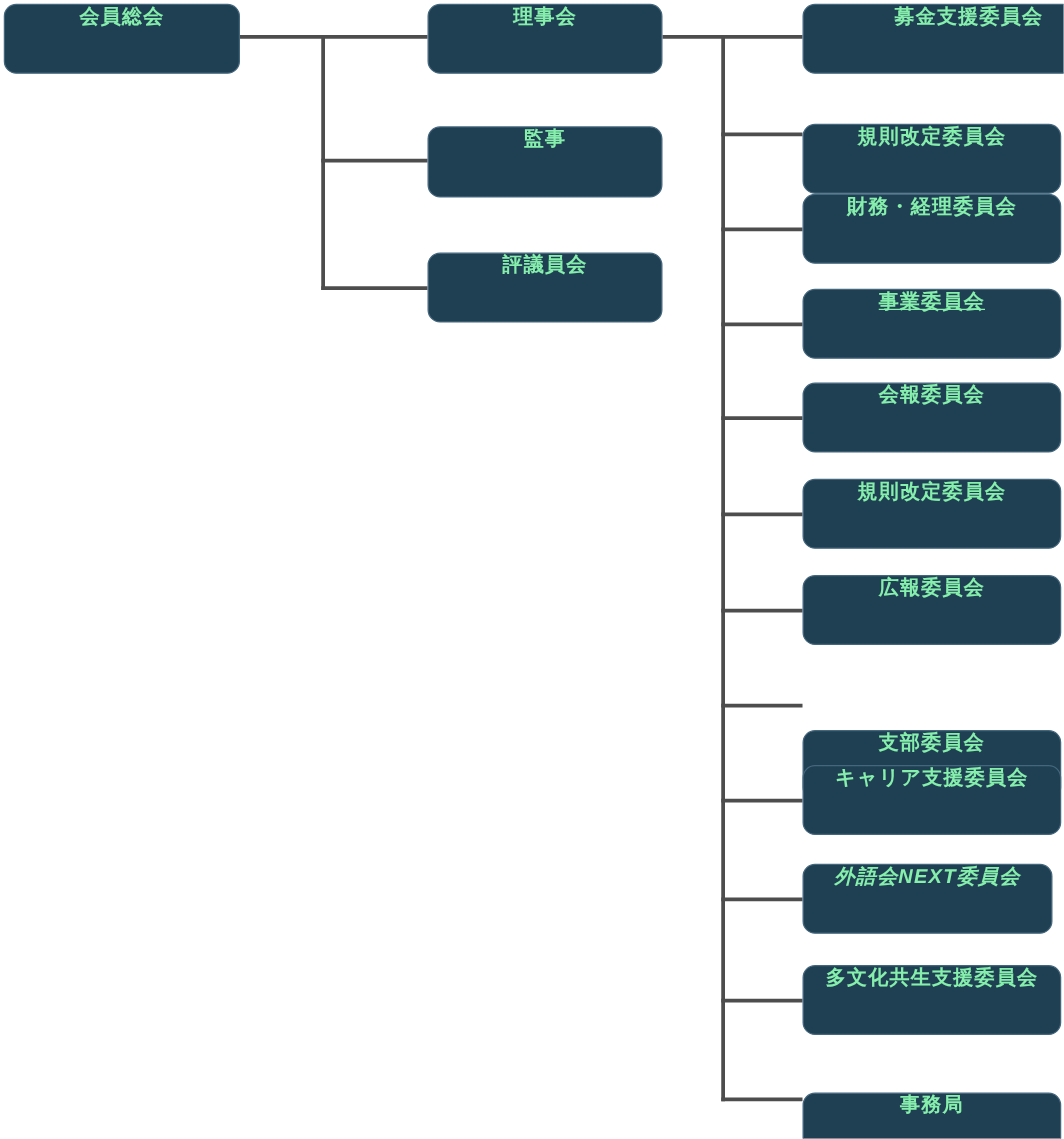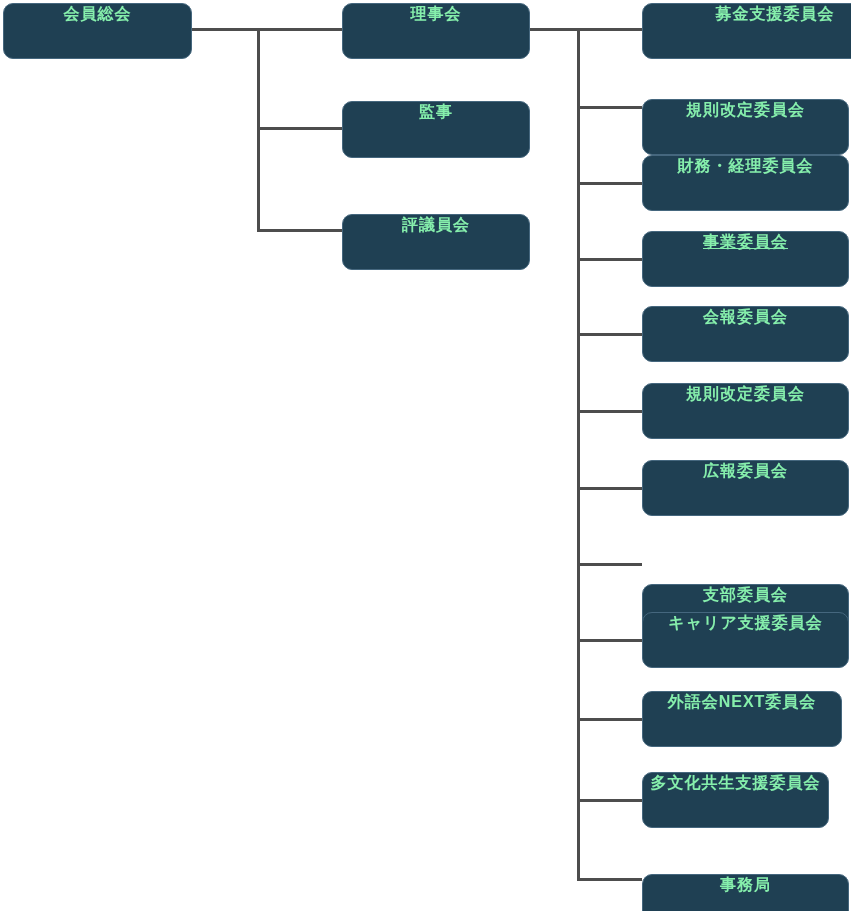--- a/index.html
+++ b/index.html
@@ -65,21 +65,21 @@
   <div class="node" style="left:3px; top:3px; width:189px; height:56px;">
     <span>会員総会</span>
   </div>
 
   <div class="node" style="left:342px; top:3px; width:188px; height:56px;">
     <span>理事会</span>
   </div>
   <div class="node" style="left:342px; top:101px; width:188px; height:57px;">
     <span>監事</span>
   </div>
-  <div class="node" style="left:342px; top:214px; width:188px; height:56px;">
+  <div class="node" style="left:342px; top:202px; width:188px; height:56px;">
     <span>評議員会</span>
   </div>
 
   <div class="node" style="left:642px; top:3px; width:250px; height:56px;padding-left:16px;">
     <span>募金支援委員会</span>
   </div>
   <div class="node" style="left:642px; top:79px; width:207px; height:56px;margin-top:20px;">
     <span>規則改定委員会</span>
   </div>
   <div class="node" style="left:642px; top:155px; width:207px; height:56px;">
@@ -96,23 +96,23 @@
   </div>
   <div class="node" style="left:642px; top:460px; width:207px; height:56px;">
     <span>広報委員会</span>
   </div>
   <div class="node" style="left:642px; top:536px; width:207px; height:56px;margin-top:48px;">
     <span>支部委員会</span>
   </div>
   <div class="node" style="left:642px; top:612px; width:207px; height:56px;">
     <span>キャリア支援委員会</span>
   </div>
-  <div class="node" style="left:642px; top:691px; width:200px; height:56px;">
+  <div class="node" style="left:642px; top:691px; width:200px; height:56px;font-style:italic;">
     <span>外語会NEXT委員会</span>
   </div>
-  <div class="node" style="left:642px; top:772px; width:187px; height:56px;">
+  <div class="node" style="left:642px; top:772px; width:207px; height:56px;">
     <span>多文化共生支援委員会</span>
   </div>
   <div class="node" style="left:642px; top:874px; width:207px; height:56px;">
     <span>事務局</span>
   </div>
 
 </div>
 
 </body></html>

